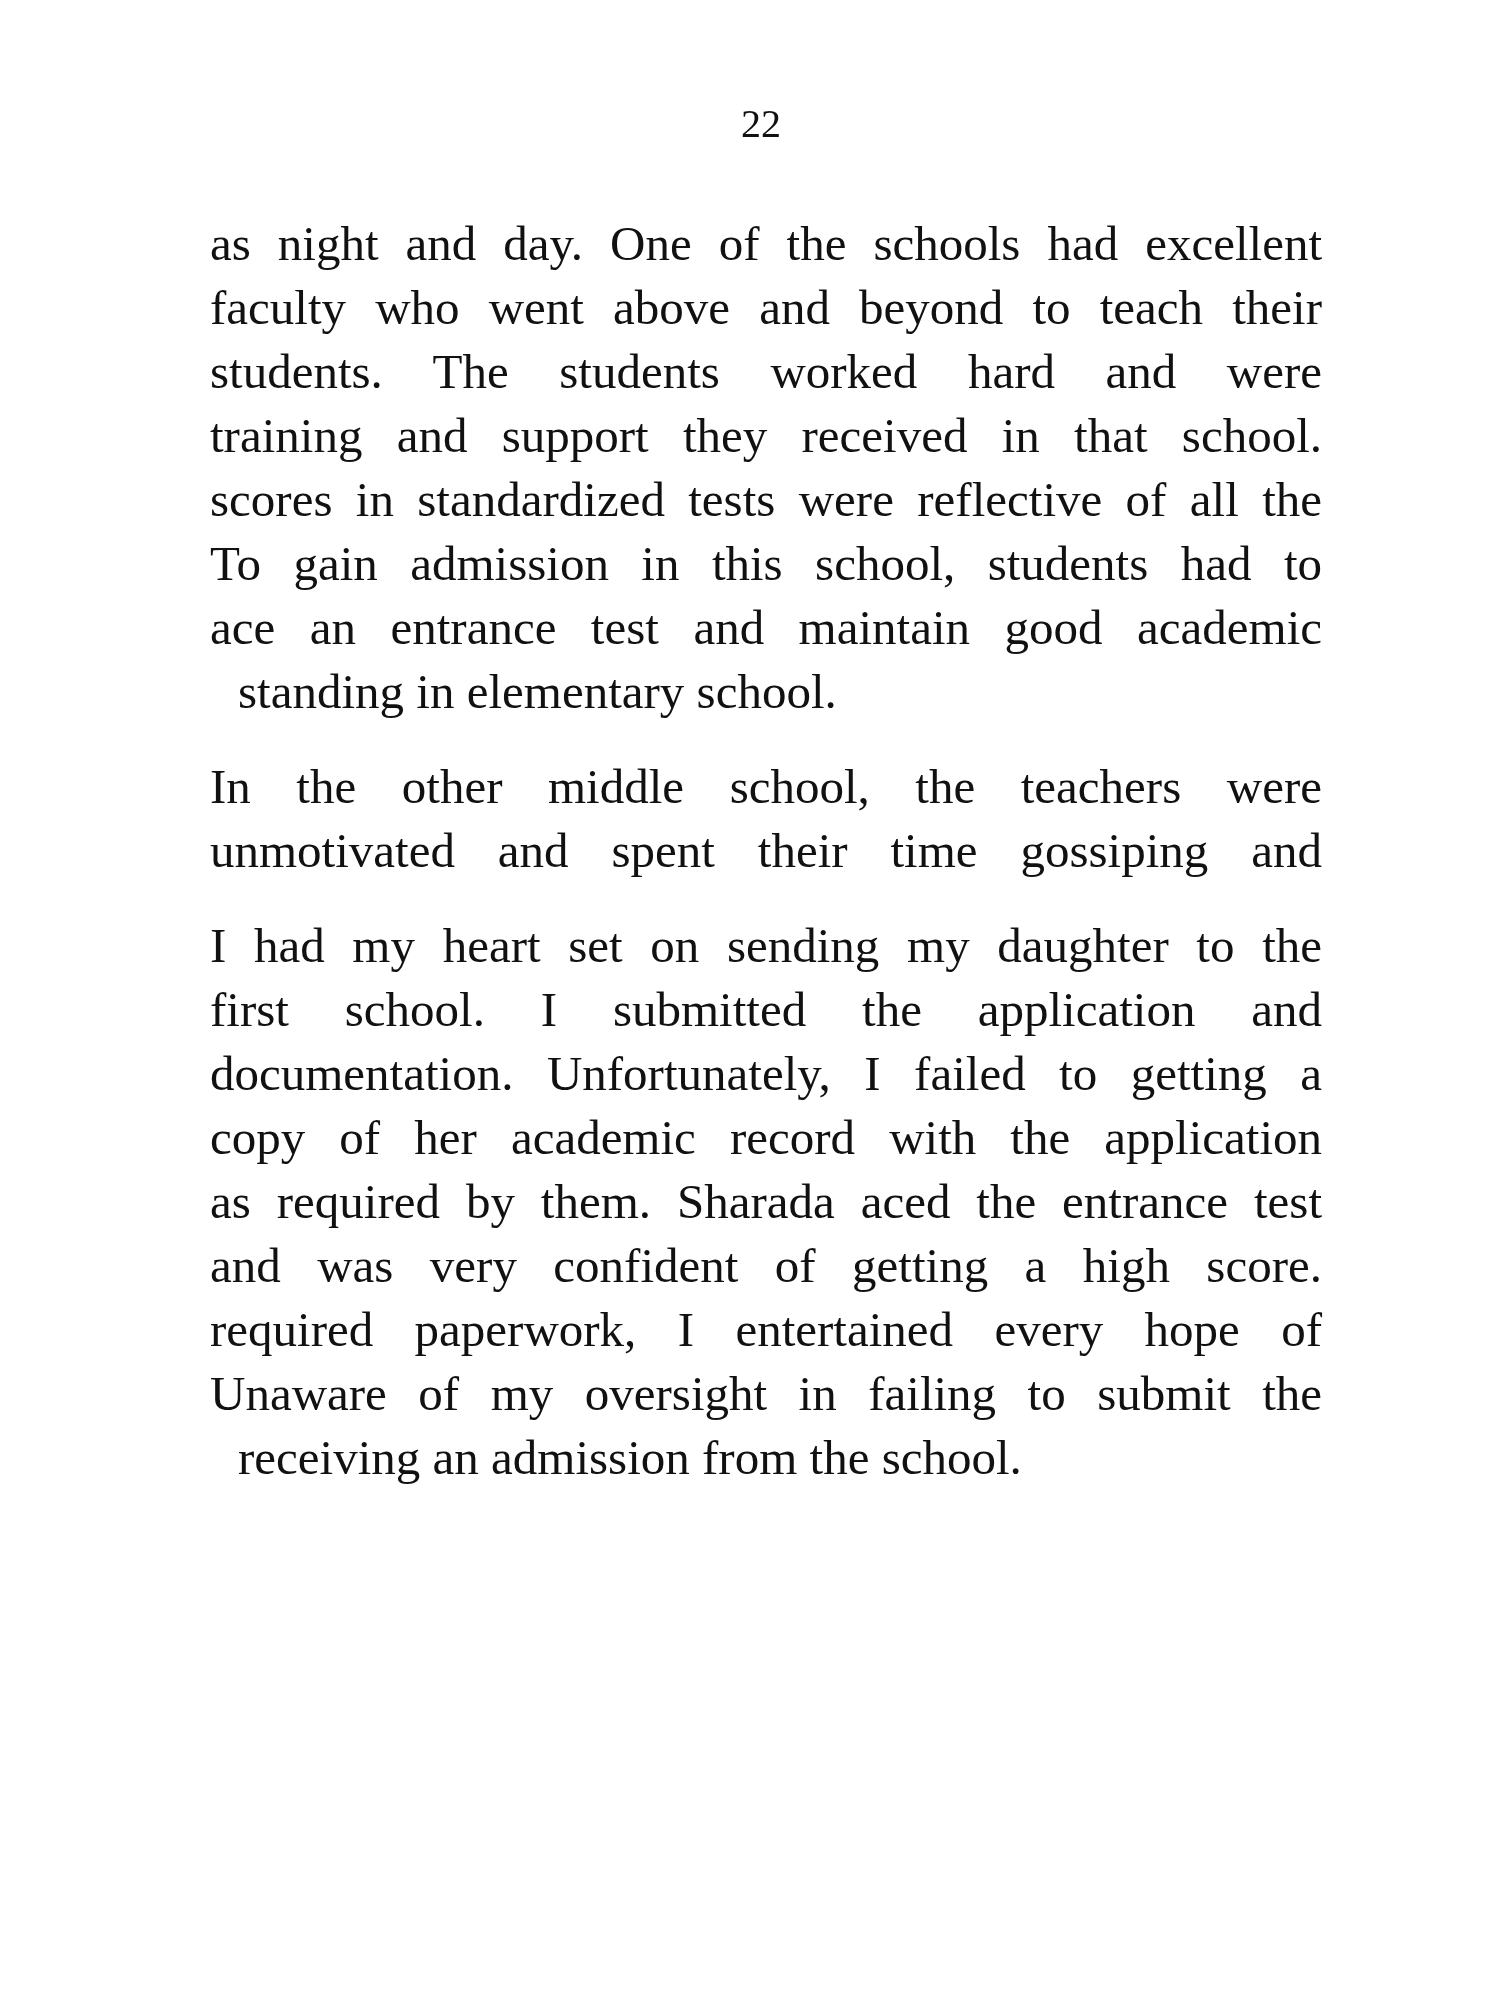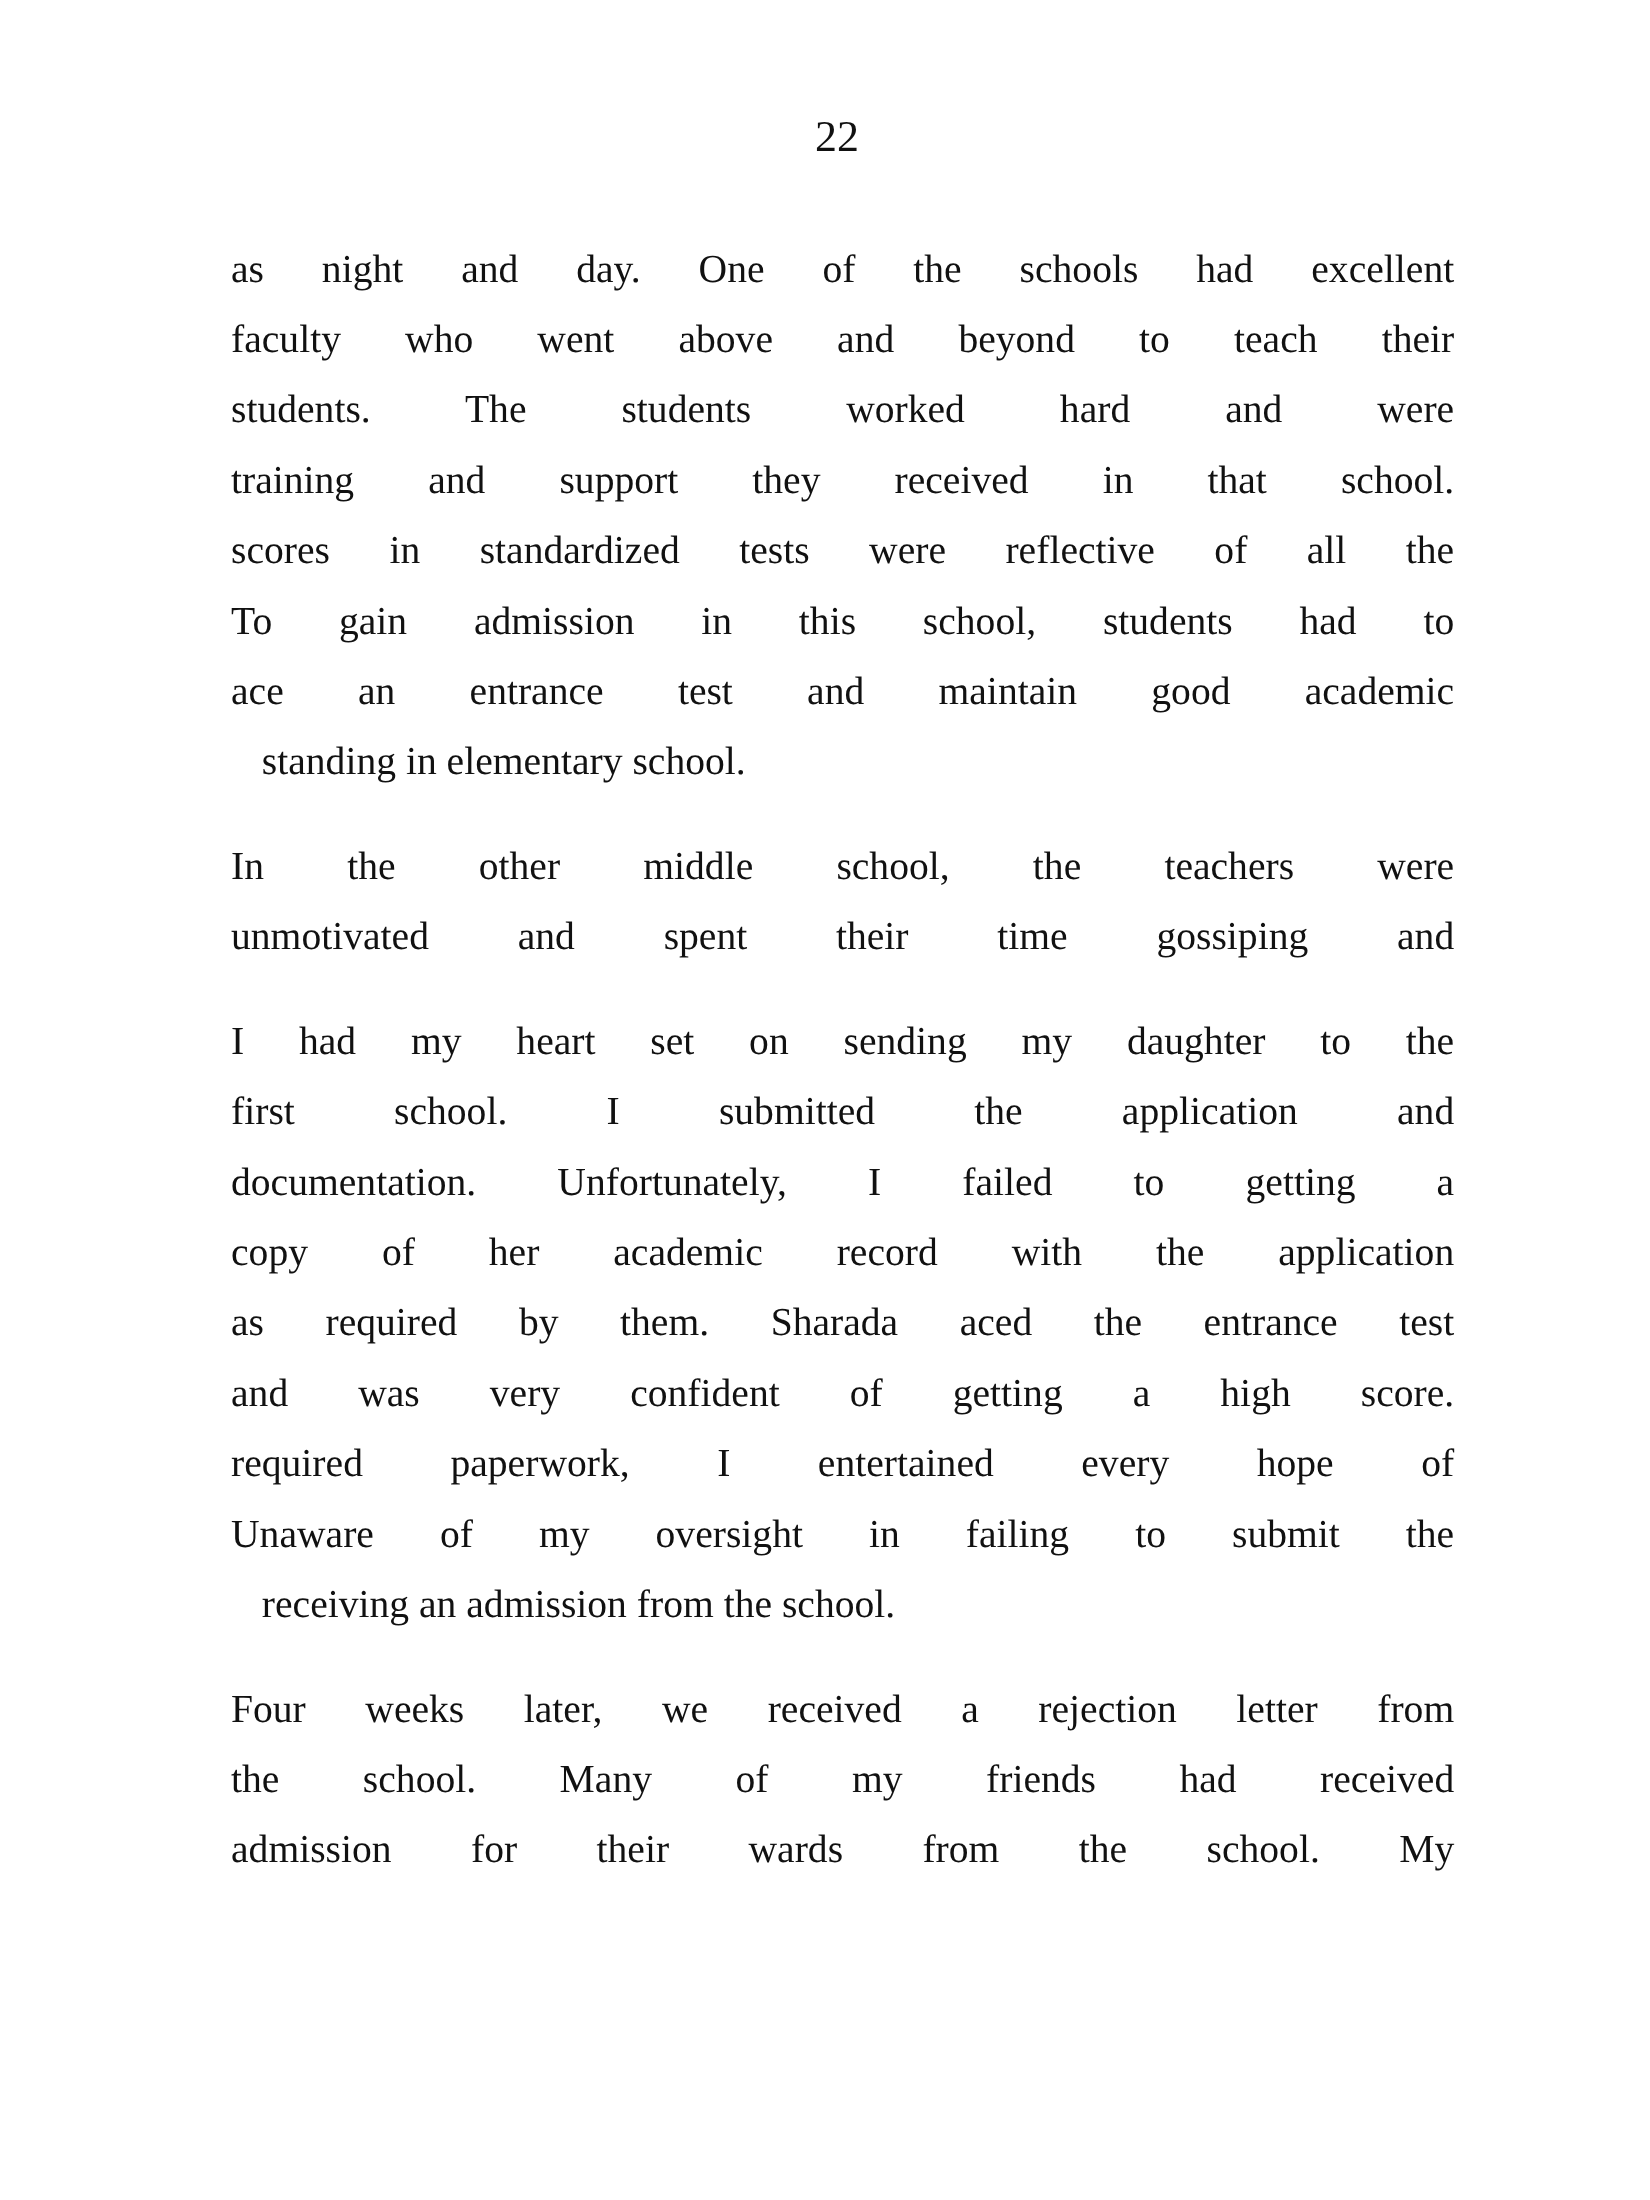--- a/index.html
+++ b/index.html
@@ -4,21 +4,21 @@
 <style>
   html, body { margin: 0; padding: 0; background: #ffffff; }
   body { width: 1500px; height: 2000px; position: relative; overflow: hidden; }
   .page-number {
     position: absolute; left: 0; width: 1522px; top: 100px;
     text-align: center;
     font-family: "Liberation Serif", serif; font-size: 40px; color: #111;
   }
   .body-text {
     position: absolute; left: 210px; width: 1112px; top: 212px;
-    font-family: "Liberation Serif", serif; font-size: 36px; color: #111;
+    font-family: "Liberation Serif", serif; font-size: 49px; color: #111;
   }
   .para { margin: 0 0 31px 0; }
   .line {
     display: block; height: 64px; line-height: 64px;
     text-align: justify; text-align-last: justify; white-space: nowrap;
   }
   .line.last { text-align-last: left; margin-left: 28px; }
 </style>
 </head>
 <body>
@@ -44,18 +44,13 @@
       <span class="line">I had my heart set on sending my daughter to the</span>
       <span class="line">first school. I submitted the application and</span>
       <span class="line">documentation. Unfortunately, I failed to getting a</span>
       <span class="line">copy of her academic record with the application</span>
       <span class="line">as required by them. Sharada aced the entrance test</span>
       <span class="line">and was very confident of getting a high score.</span>
       <span class="line">required paperwork, I entertained every hope of</span>
       <span class="line">Unaware of my oversight in failing to submit the</span>
       <span class="line last">receiving an admission from the school.</span>
     </div>
-    <div class="para">
-      <span class="line">Four weeks later, we received a rejection letter from</span>
-      <span class="line">the school. Many of my friends had received</span>
-      <span class="line">admission for their wards from the school. My</span>
-    </div>
   </div>
 
 </body></html>

